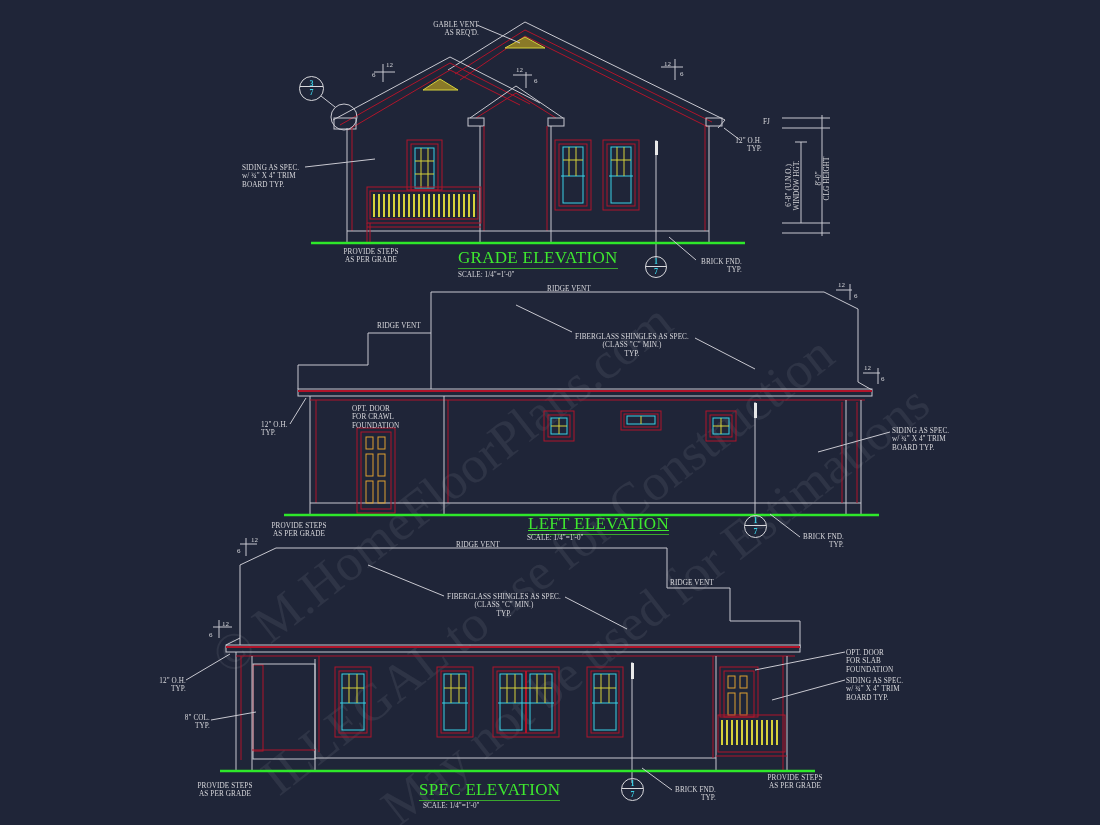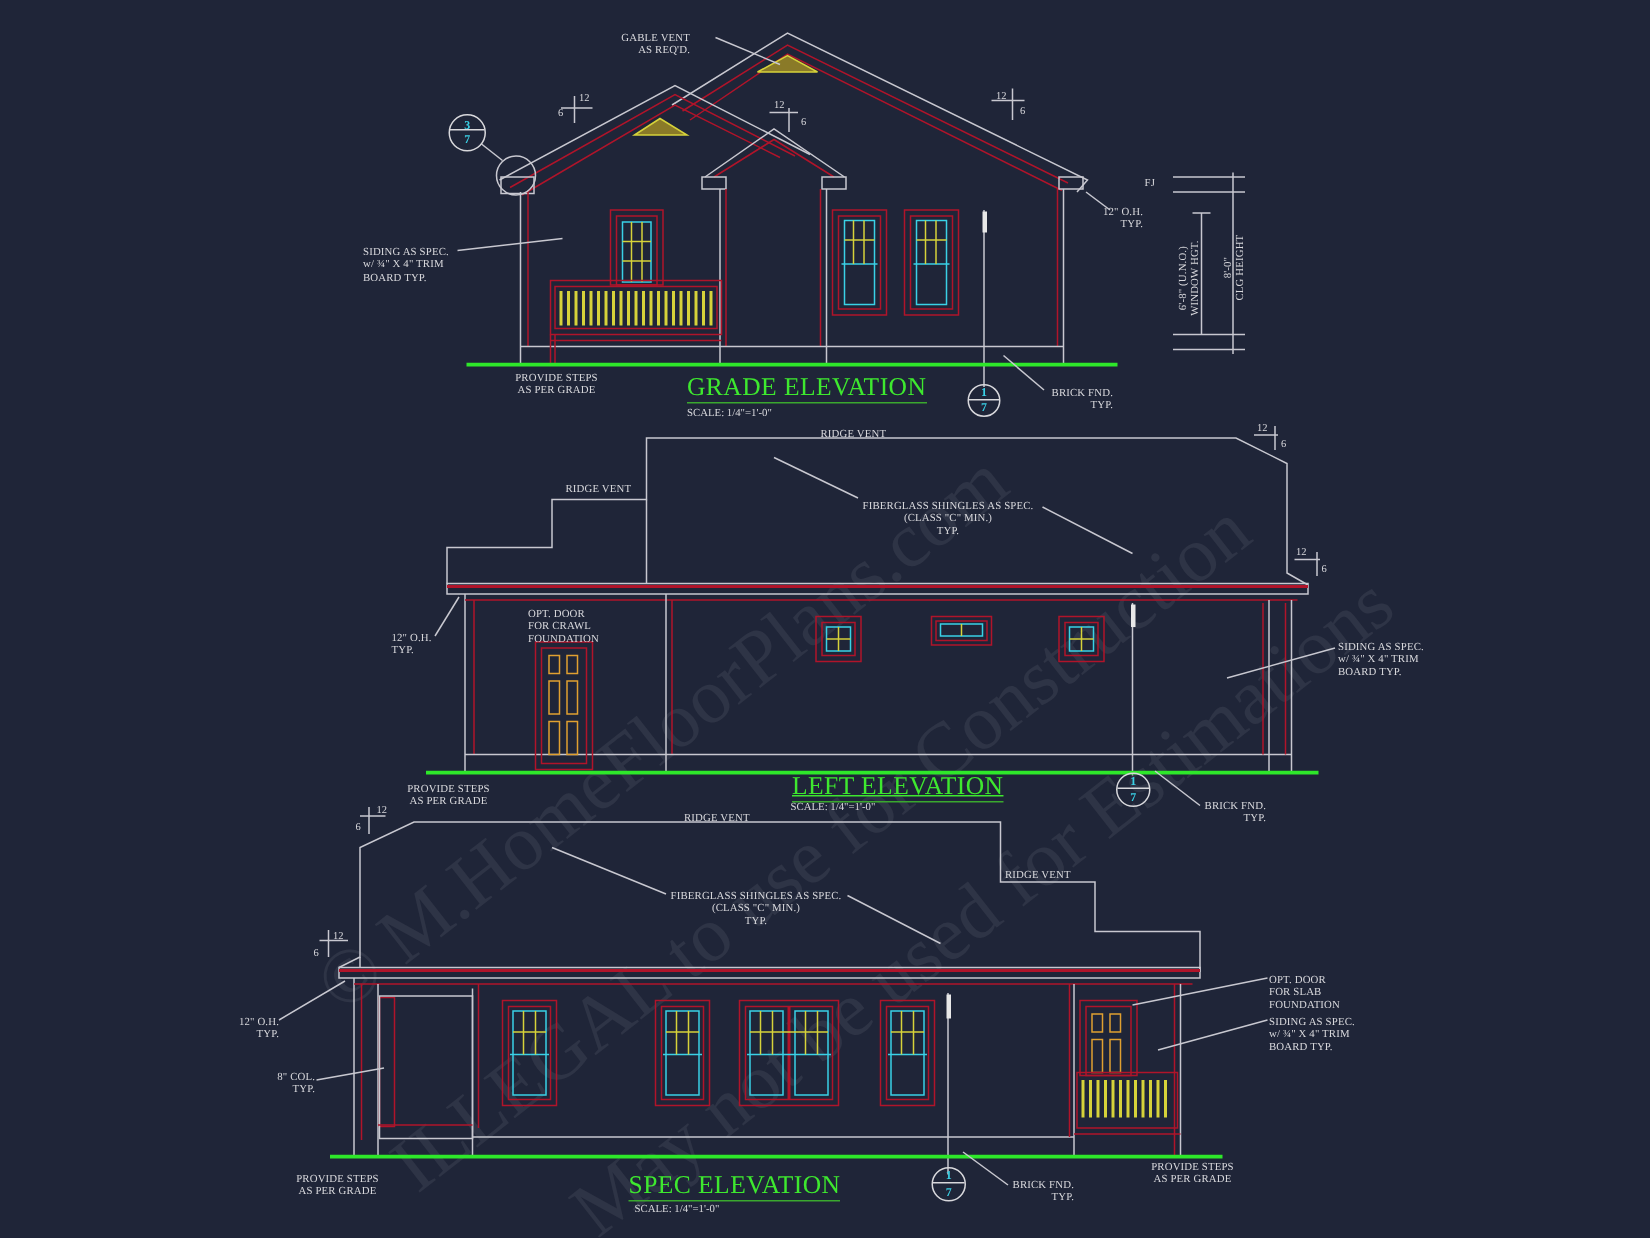--- a/index.html
+++ b/index.html
@@ -329,21 +329,21 @@
 </div>
 <div class="tag" style="left:744px;top:515px;width:23px;height:23px;">
   <span class="n">1</span>
   <span class="d">7</span>
 </div>
 <div class="tag" style="left:621px;top:778px;width:23px;height:23px;">
   <span class="n">1</span>
   <span class="d">7</span>
 </div>
 
-<div class="lbl r" style="left:397px;top:21px;width:63px;">GABLE VENT
+<div class="lbl r" style="left:416px;top:21px;width:63px;">GABLE VENT
 AS REQ'D.</div>
 <div class="lbl" style="left:242px;top:164px;">SIDING AS SPEC.
 w/ ¾" X 4" TRIM
 BOARD TYP.</div>
 <div class="lbl c" style="left:336px;top:248px;width:70px;">PROVIDE STEPS
 AS PER GRADE</div>
 <div class="lbl r" style="left:718px;top:137px;width:44px;">12" O.H.
 TYP.</div>
 <div class="lbl r" style="left:690px;top:258px;width:52px;">BRICK FND.
 TYP.</div>

